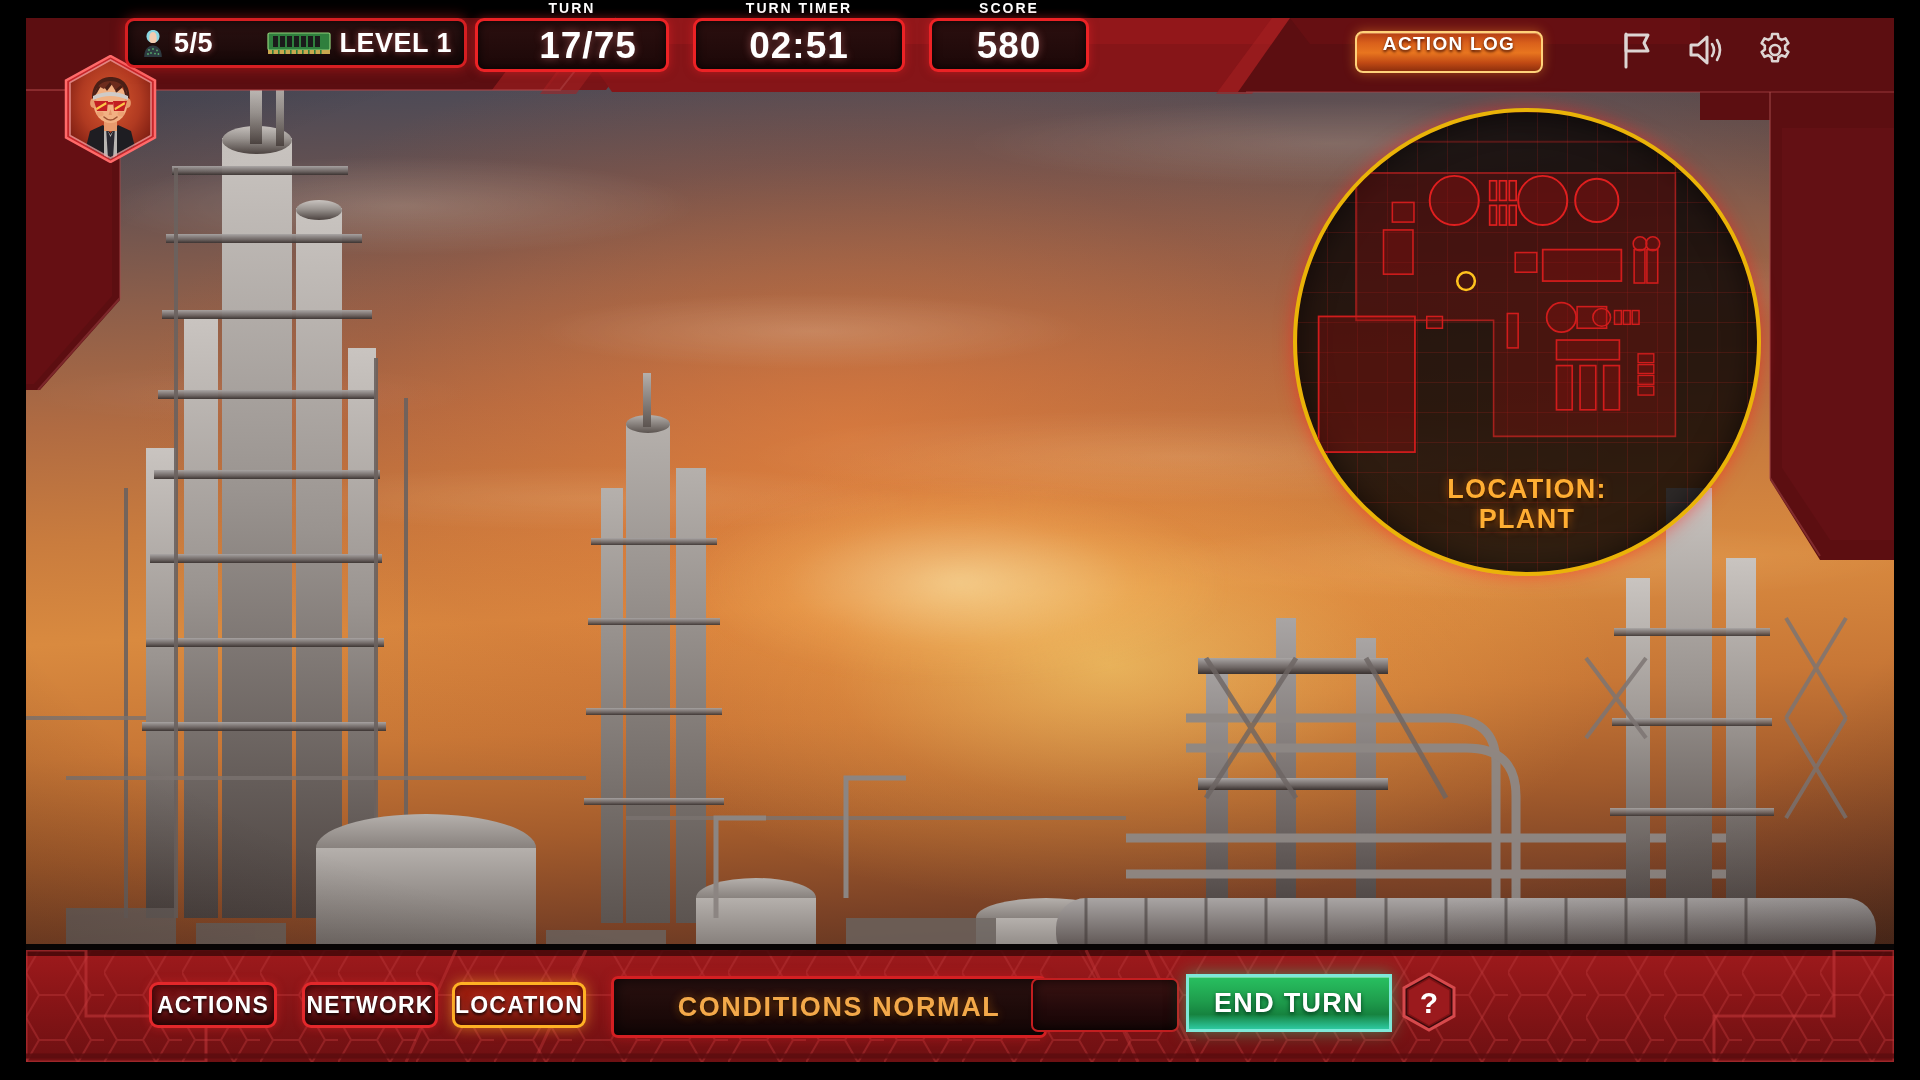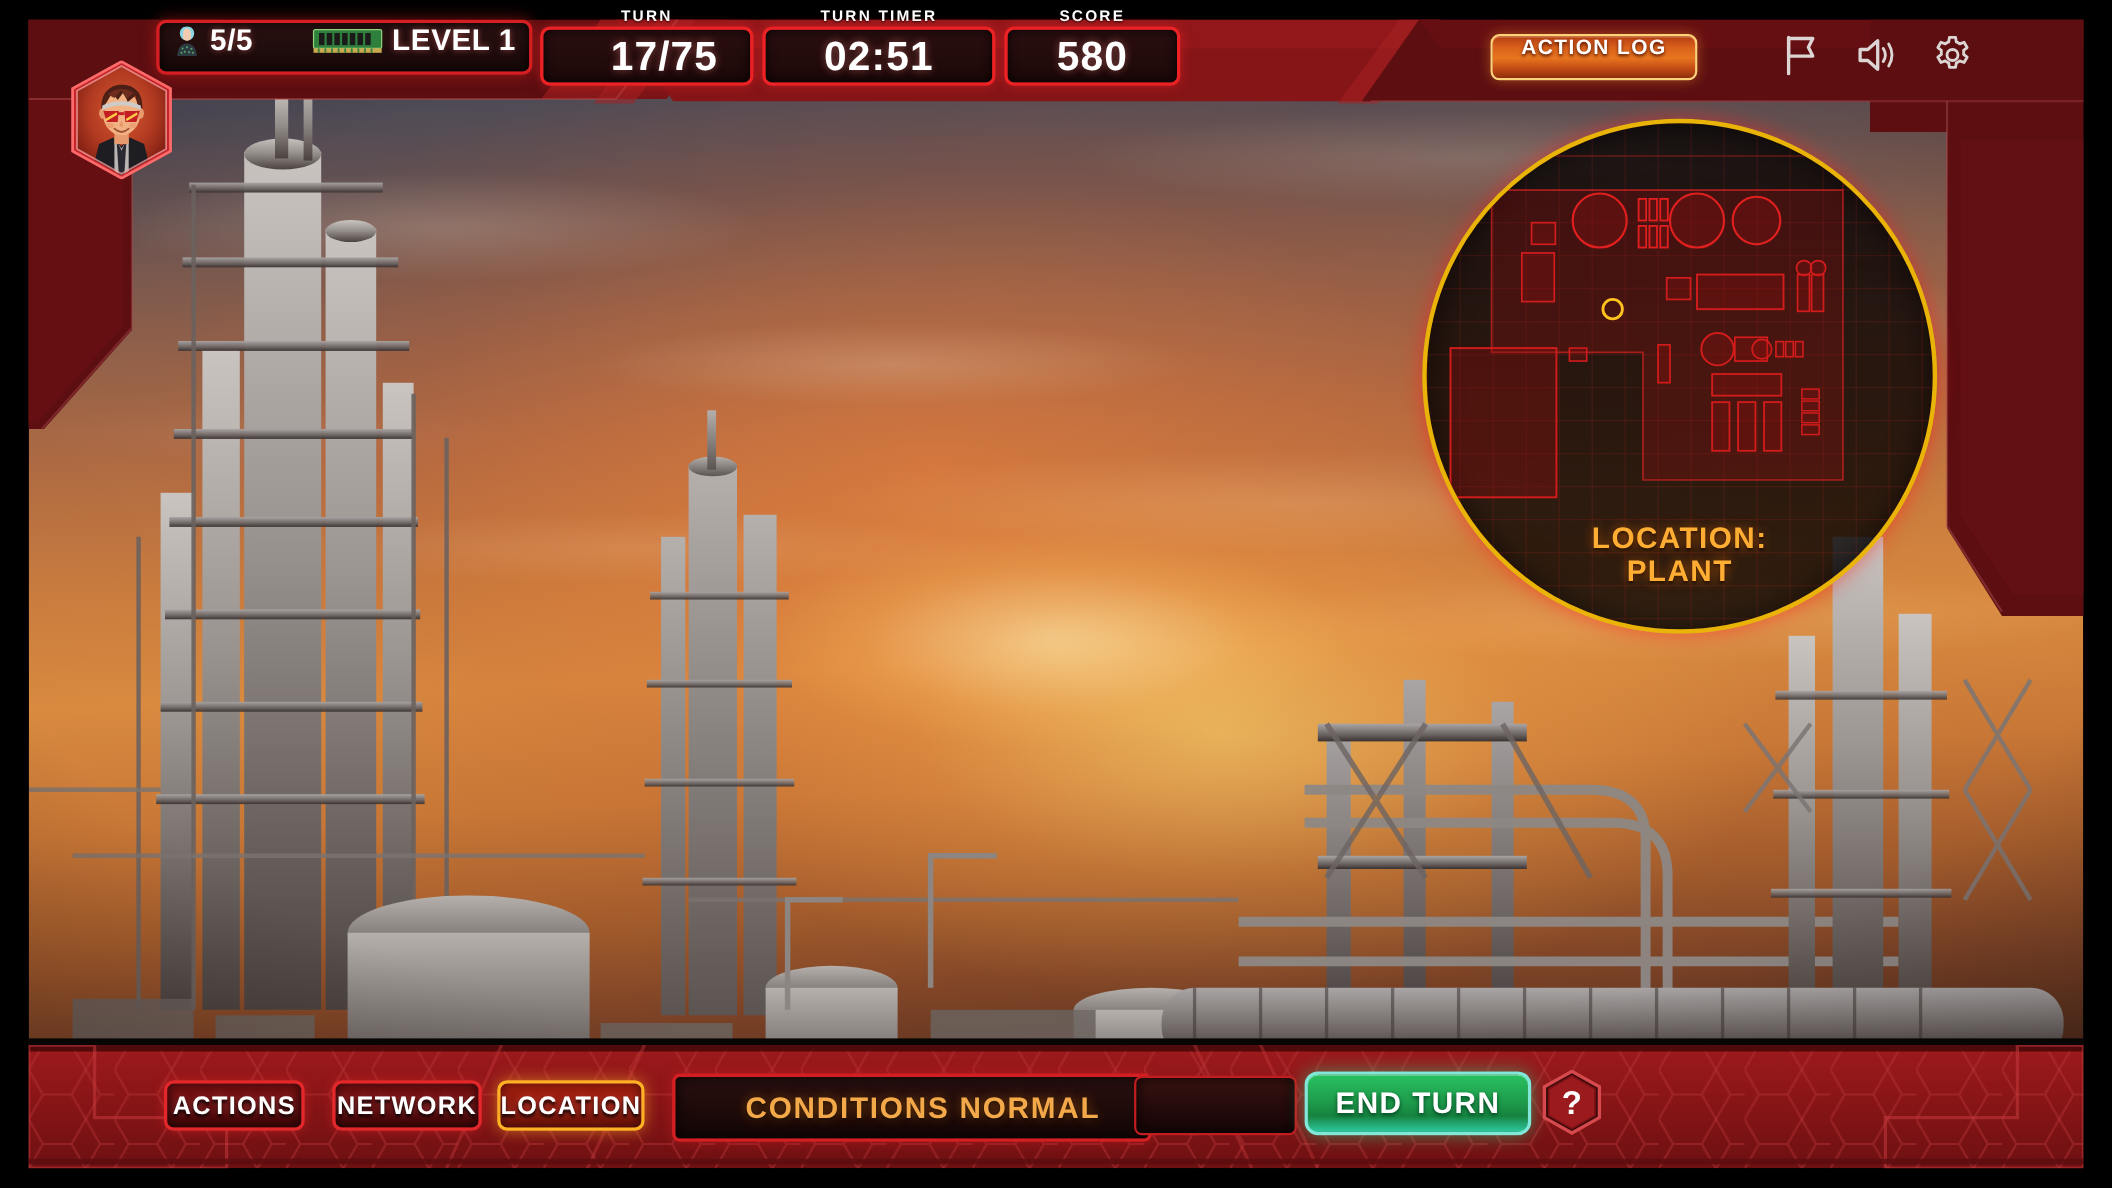--- a/index.html
+++ b/index.html
@@ -73,27 +73,27 @@
     pointer-events: none;
   }
 
   
   .frame { position:absolute; inset:0; pointer-events:none; }
   .frame svg { width: 100%; height: 100%; display:block; }
 
   
   .topbar-left {
     position: absolute;
-    left: 142px; top: 18px;
+    left: 125px; top: 18px;
     width: 342px; height: 50px;
     background: linear-gradient(180deg,#2a1111 0%, #200c0c 55%, #170808 100%);
     border: 3px solid #d61f22;
     border-radius: 9px;
     box-shadow: 0 0 14px rgba(220,30,30,.55), inset 0 0 12px rgba(0,0,0,.8);
-    display: flex; align-items: flex-start;
+    display: flex; align-items: center;
     padding: 0 12px;
     box-sizing: border-box;
     gap: 20px;
   }
   .stat-group { display:flex; align-items:center; gap:8px; }
   .stat-val {
     color: #fff;
     font-size: 27px;
     font-weight: bold;
     letter-spacing: .5px;
@@ -105,22 +105,22 @@
   .spacer-flex { flex: 1 1 auto; }
 
   
   .top-center {
     position: absolute;
     left: 512px; top: 0px;
     width: 540px; height: 88px;
   }
   .readouts {
     position: absolute; inset: 0;
-    display: flex; justify-content: center; align-items: center;
-    gap: 8px;
+    display: flex; justify-content: center; align-items: flex-start;
+    gap: 24px;
     padding-bottom: 4px;
     box-sizing: border-box;
   }
   .readout { display: flex; flex-direction: column; align-items: center; }
   .readout-label {
     color: #ffffff;
     font-size: 14px;
     font-weight: bold;
     letter-spacing: 2px;
     text-shadow: 0 1px 2px rgba(0,0,0,.9);
@@ -273,21 +273,21 @@
     border-radius: 7px;
     border: 2px solid #c21e20;
     background: linear-gradient(180deg,#3a1312 0%, #22090a 60%, #170606 100%);
     box-shadow: inset 0 0 12px rgba(0,0,0,.85);
   }
 
   .end-turn {
     position: absolute;
     left: 1160px; top: 24px;
     width: 200px; height: 52px;
-    border-radius: 12px;
+    border-radius: 0;
     border: 3px solid #7fe8d8;
     background: linear-gradient(180deg,#28c060 0%, #1f9e4d 45%, #16833f 72%, #2ec9a0 100%);
     box-shadow: 0 0 16px rgba(40,220,140,.55), inset 0 1px 0 rgba(200,255,230,.45);
     display:flex; align-items:center; justify-content:center;
     cursor: pointer;
   }
   .end-turn span {
     color:#fff; font-size:27px; font-weight:bold; letter-spacing:1.3px;
     text-shadow: 0 2px 4px rgba(0,60,30,.95);
   }

